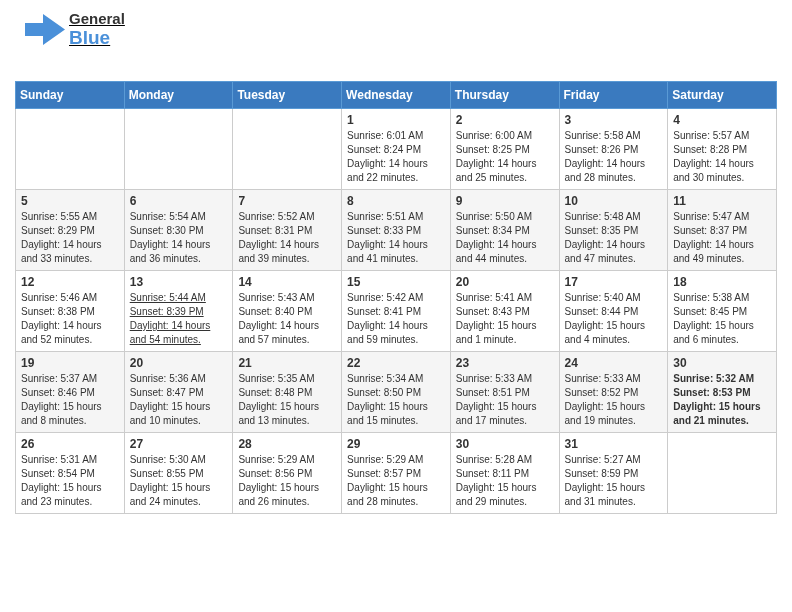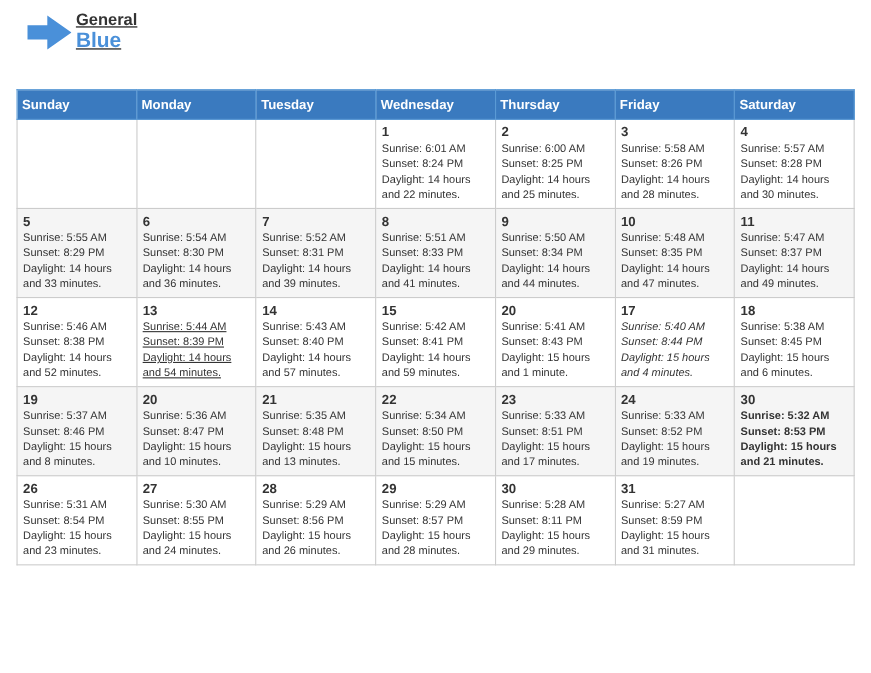--- a/index.html
+++ b/index.html
@@ -227,21 +227,21 @@
           </td>
           <td>
             <div class="day-number">20</div>
             <div class="day-info" style="white-space: pre-line;">Sunrise: 5:41 AM
 Sunset: 8:43 PM
 Daylight: 15 hours
 and 1 minute.</div>
           </td>
           <td>
             <div class="day-number">17</div>
-            <div class="day-info" style="white-space: pre-line; font-style: italic;">Sunrise: 5:40 AM
+            <div class="day-info" style="white-space: pre-line;">Sunrise: 5:40 AM
 Sunset: 8:44 PM
 Daylight: 15 hours
 and 4 minutes.</div>
           </td>
           <td>
             <div class="day-number">18</div>
             <div class="day-info" style="white-space: pre-line;">Sunrise: 5:38 AM
 Sunset: 8:45 PM
 Daylight: 15 hours
 and 6 minutes.</div>

